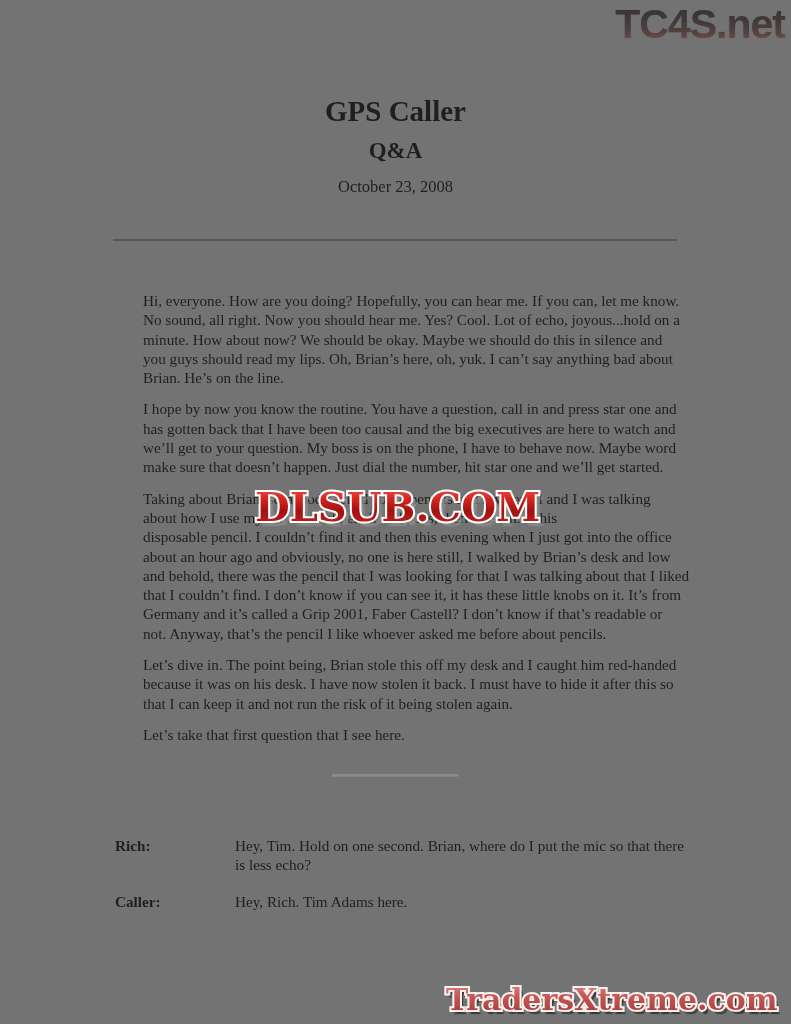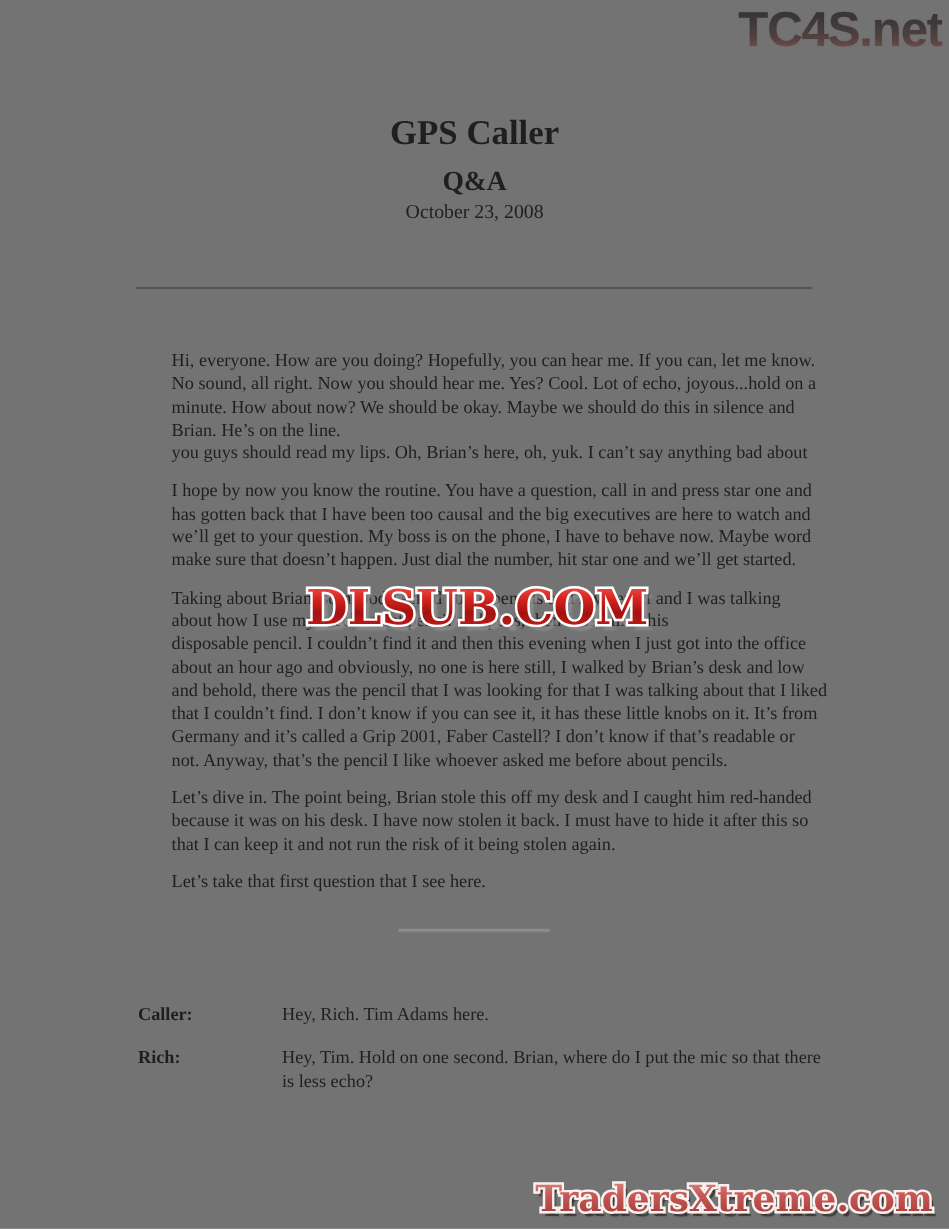--- a/index.html
+++ b/index.html
@@ -28,21 +28,21 @@
       -webkit-background-clip: text;
       background-clip: text;
       color: transparent;
     }
   }
 
   
   .title-block { position: absolute; top: 95px; left: 0; width: 100%; text-align: center; }
   .title-main { font-size: 29px; font-weight: bold; line-height: 32px; }
   .title-sub  { font-size: 23px; font-weight: bold; line-height: 24px; margin-top: 12px; }
-  .title-date { font-size: 16.5px; font-weight: normal; line-height: 20px; margin-top: 4px; }
+  .title-date { font-size: 16.5px; font-weight: normal; line-height: 20px; margin-top: 14px; }
 
   .rule {
     position: absolute; top: 239px; left: 113px; width: 564px;
     border: 0; border-top: 2px solid #585858; height: 0;
   }
 
   
   .body-text { position: absolute; left: 115px; top: 291px; width: 566px; font-size: 15.2px; line-height: 19.3px; }
   .para { margin-bottom: 12px; }
   .line { white-space: nowrap; margin-left: 28px; }
@@ -106,22 +106,22 @@
     <div class="title-date">October 23, 2008</div>
   </div>
 
   <hr class="rule">
 
   <div class="body-text" id="body-text">
       <div class="para">
         <div class="line">Hi, everyone. How are you doing? Hopefully, you can hear me. If you can, let me know.</div>
         <div class="line">No sound, all right. Now you should hear me. Yes? Cool. Lot of echo, joyous...hold on a</div>
         <div class="line">minute. How about now? We should be okay. Maybe we should do this in silence and</div>
+        <div class="line">you guys should read my lips. Oh, Brian’s here, oh, yuk. I can’t say anything bad about</div>
         <div class="line">Brian. He’s on the line.</div>
-        <div class="line">you guys should read my lips. Oh, Brian’s here, oh, yuk. I can’t say anything bad about</div>
       </div>
       <div class="para">
         <div class="line">I hope by now you know the routine. You have a question, call in and press star one and</div>
         <div class="line">has gotten back that I have been too causal and the big executives are here to watch and</div>
         <div class="line">we’ll get to your question. My boss is on the phone, I have to behave now. Maybe word</div>
         <div class="line">make sure that doesn’t happen. Just dial the number, hit star one and we’ll get started.</div>
       </div>
       <div class="para">
         <div class="line">Taking about Brian, somebody asked about pencils and my pencil and I was talking</div>
         <div class="line">about how I use my mechanical pencil and pens, then I also like this</div>
@@ -139,30 +139,30 @@
       </div>
       <div class="para">
         <div class="line">Let’s take that first question that I see here.</div>
       </div>
     </div>
 
   <hr class="short-rule">
 
   <div class="dialogue" id="dialogue">
       <div class="dlg-row">
-        <div class="dlg-speaker">Caller:</div>
-        <div class="dlg-text">
-          <div class="line">Hey, Rich. Tim Adams here.</div>
-        </div>
-      </div>
-      <div class="dlg-row">
         <div class="dlg-speaker">Rich:</div>
         <div class="dlg-text">
           <div class="line">Hey, Tim. Hold on one second. Brian, where do I put the mic so that there</div>
           <div class="line">is less echo?</div>
+        </div>
+      </div>
+      <div class="dlg-row">
+        <div class="dlg-speaker">Caller:</div>
+        <div class="dlg-text">
+          <div class="line">Hey, Rich. Tim Adams here.</div>
         </div>
       </div>
     </div>
 
   <div class="logo-wrap dlsub">
     <span class="logo-layer outline">DLSUB.COM</span>
     <span class="logo-layer fill">DLSUB.COM</span>
   </div>
 
   <div class="logo-wrap txtreme">

